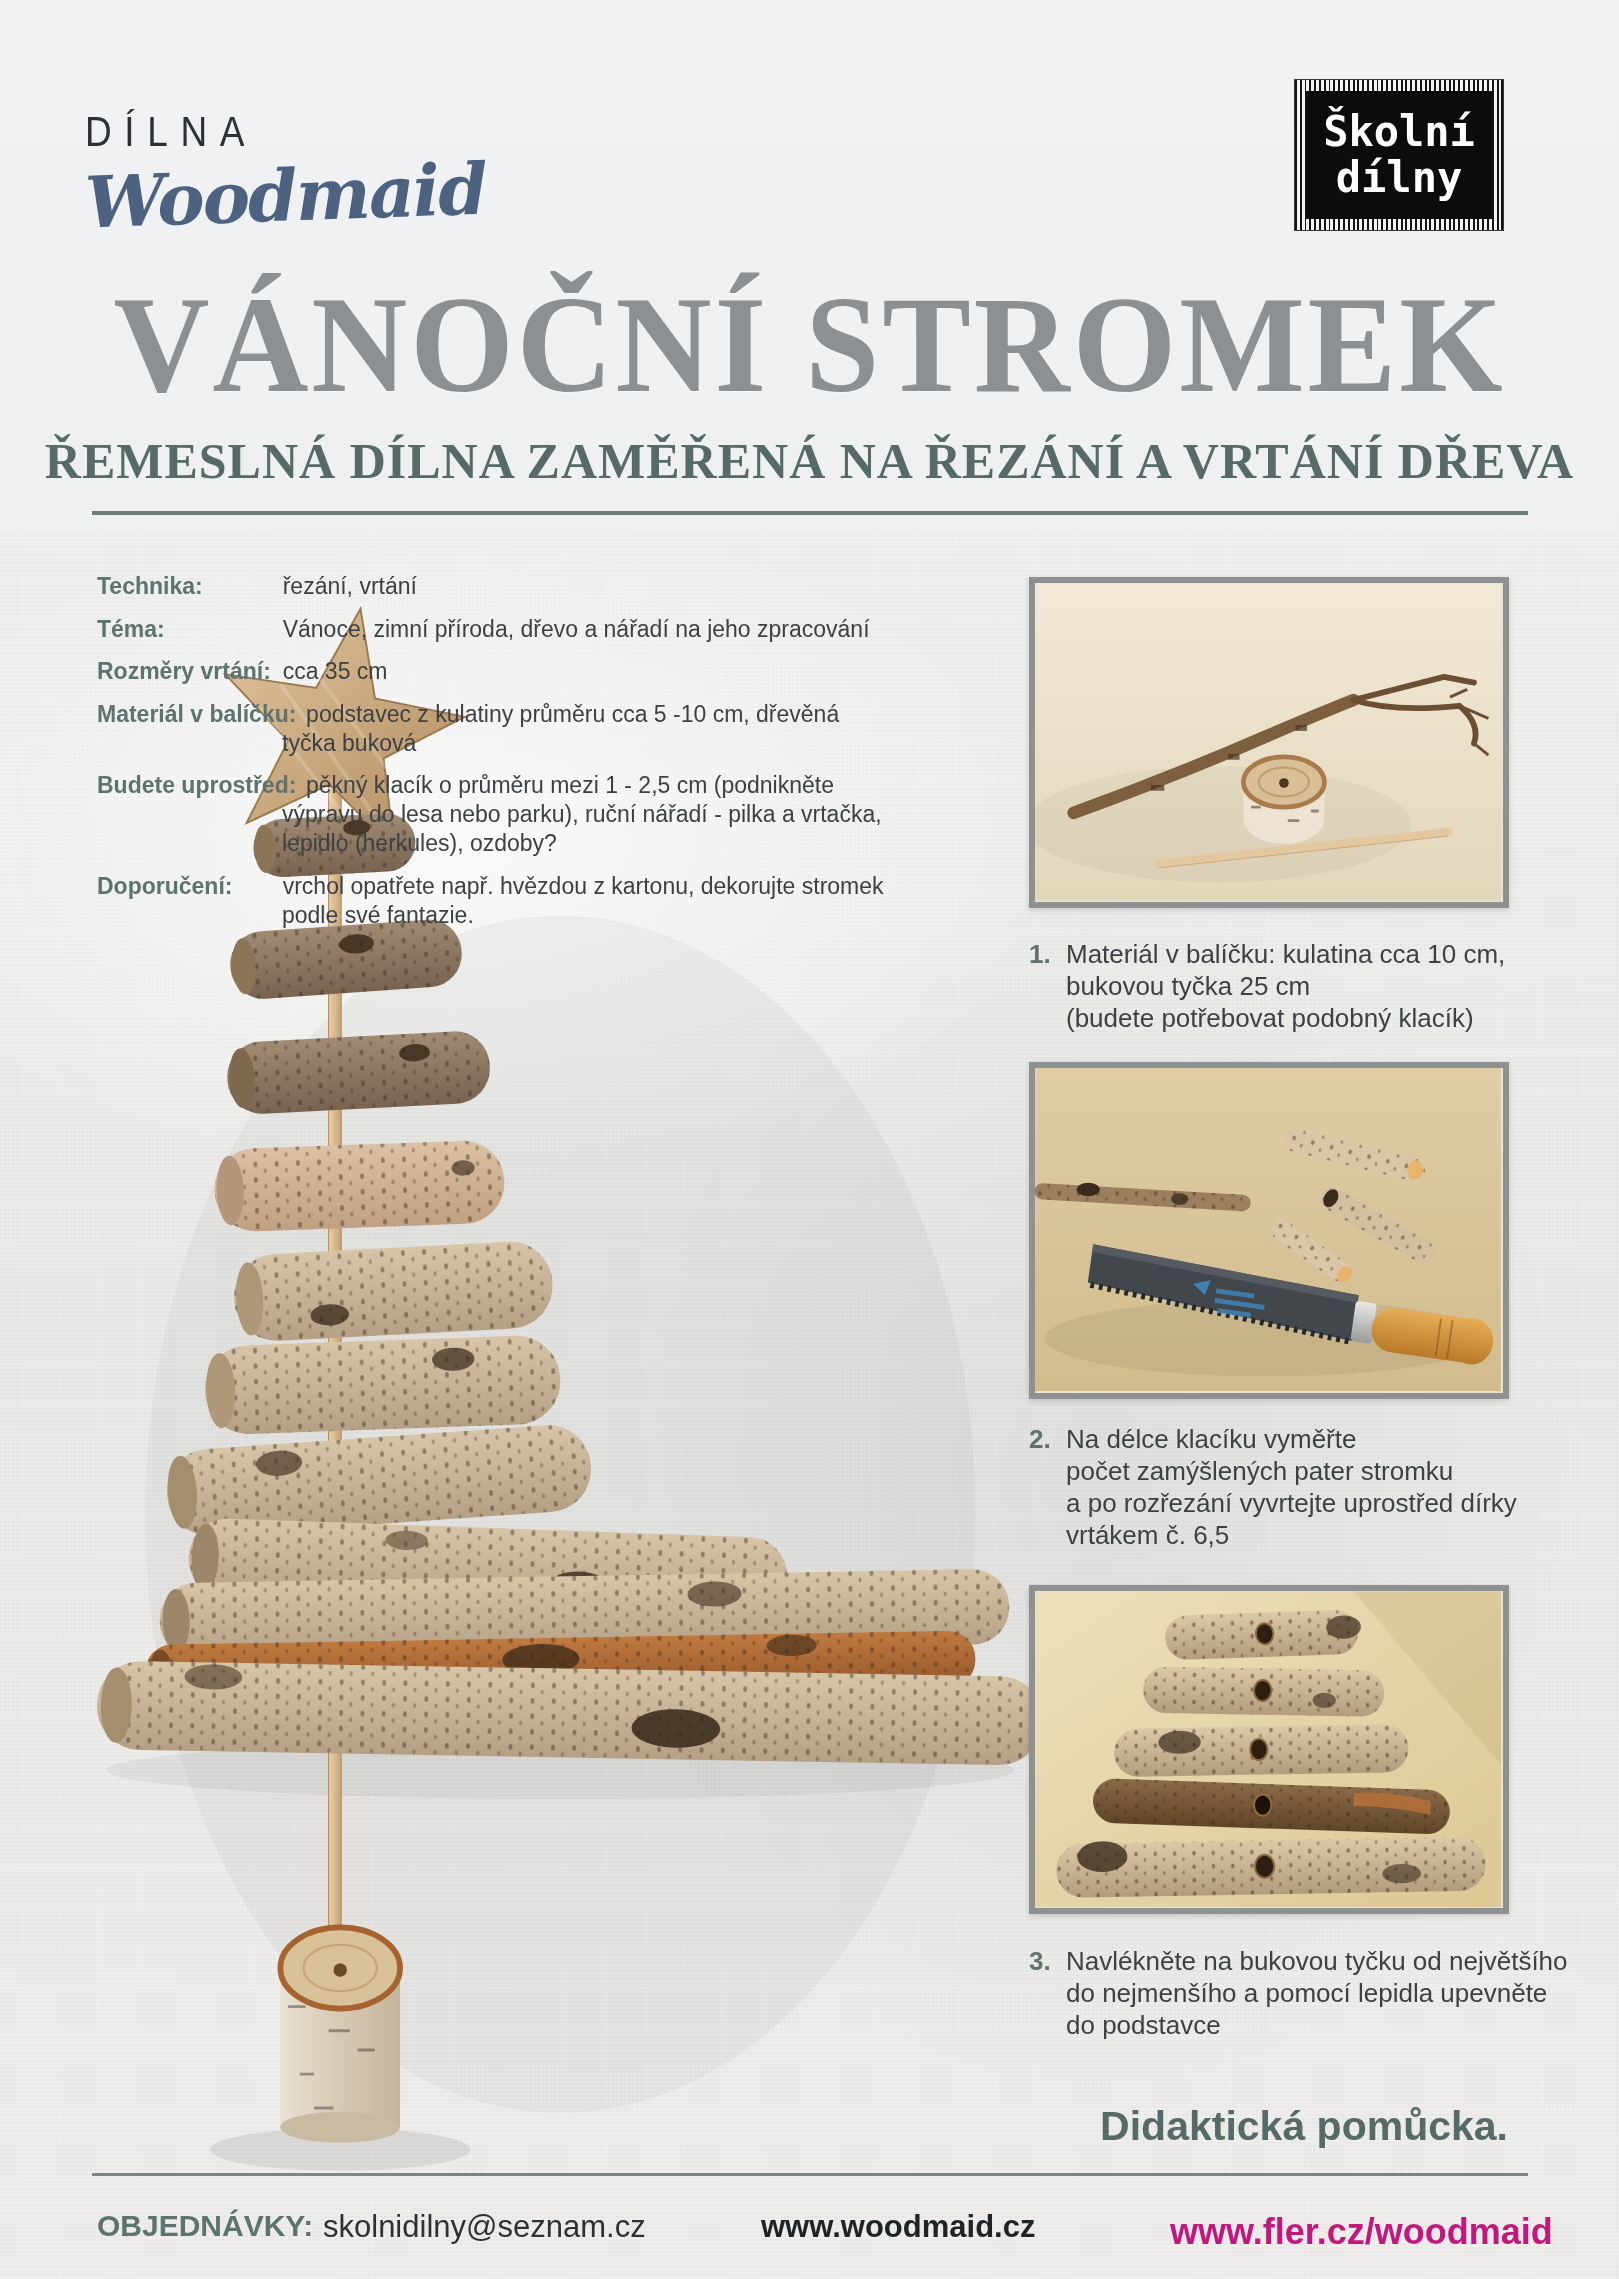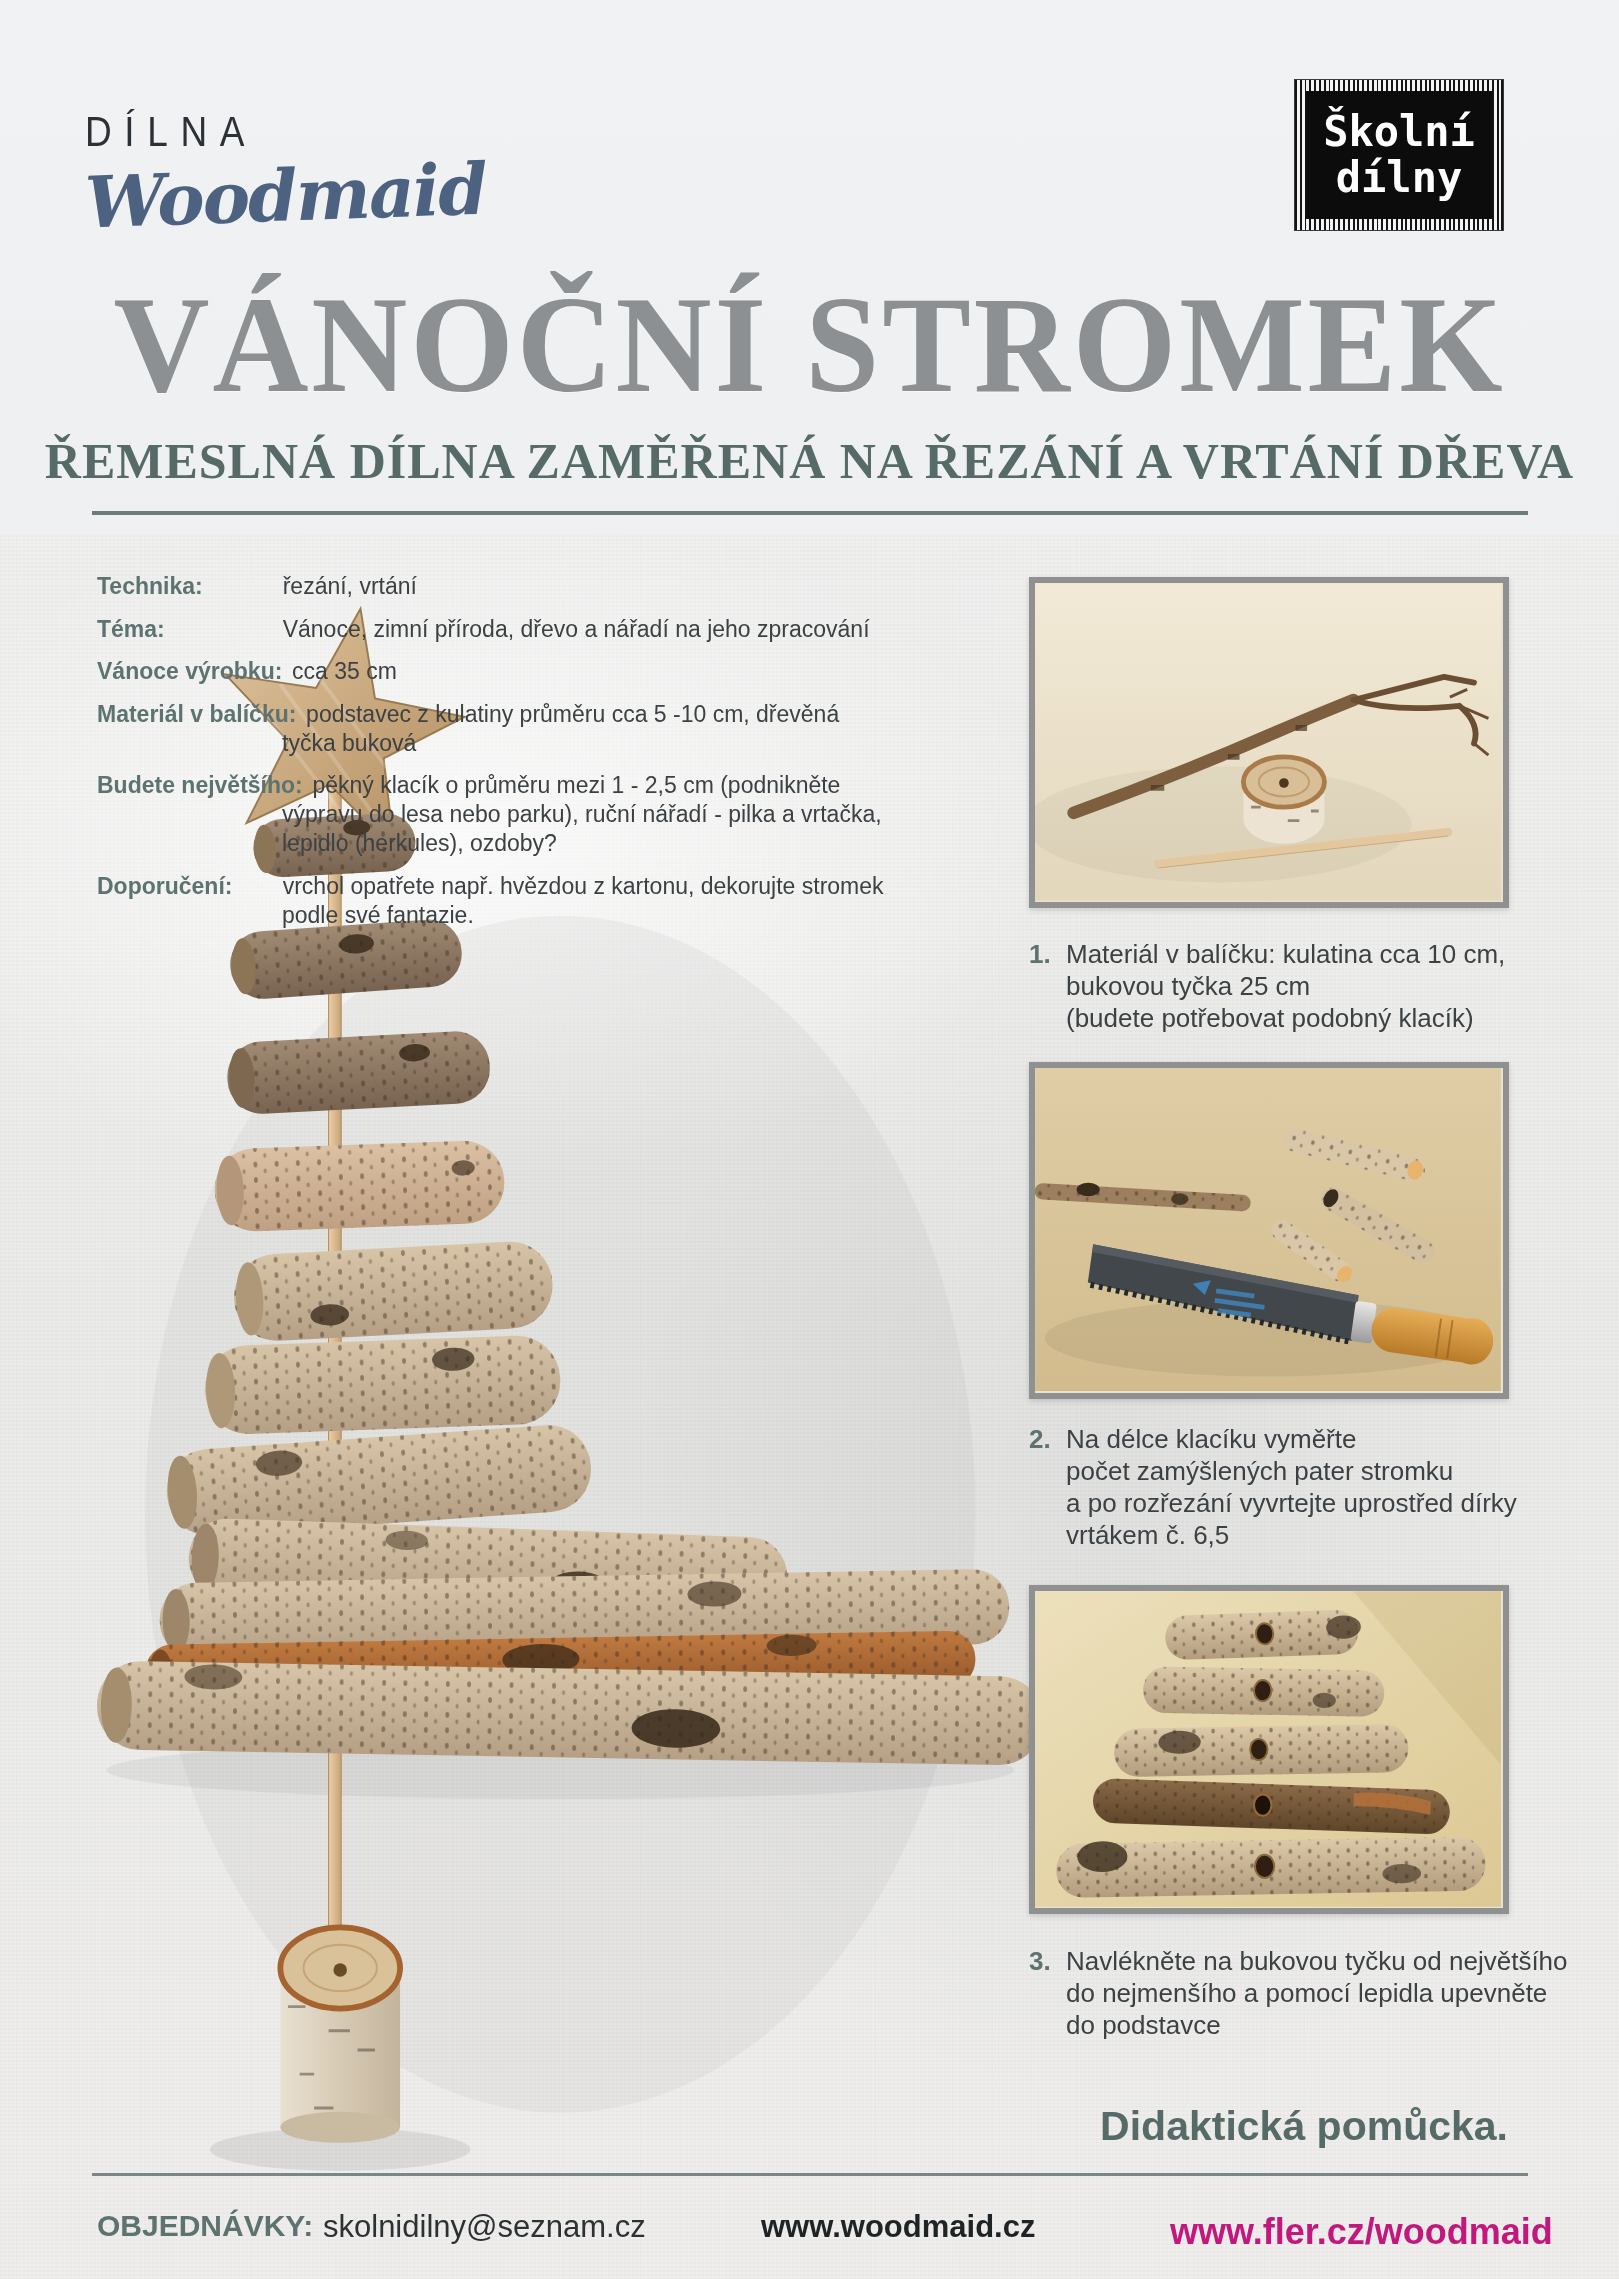--- a/index.html
+++ b/index.html
@@ -217,24 +217,24 @@
     </div>
   </div>
 
   <div class="title">VÁNOČNÍ STROMEK</div>
   <div class="subtitle">ŘEMESLNÁ DÍLNA ZAMĚŘENÁ NA ŘEZÁNÍ A VRTÁNÍ DŘEVA</div>
   <div class="rule rule-top"></div>
 
   <div class="info">
     <p class="info-item"><span class="info-label">Technika:</span><span class="info-value">řezání, vrtání</span></p>
     <p class="info-item"><span class="info-label">Téma:</span><span class="info-value">Vánoce, zimní příroda, dřevo a nářadí na jeho zpracování</span></p>
-    <p class="info-item"><span class="info-label">Vánoce výrobku:</span><span class="info-value">cca 35 cm</span></p>
+    <p class="info-item"><span class="info-label">Rozměry vrtání:</span><span class="info-value">cca 35 cm</span></p>
     <p class="info-item"><span class="info-label">Materiál v balíčku:</span><span class="info-value">podstavec z kulatiny průměru cca 5 -10 cm, dřevěná
 tyčka buková</span></p>
-    <p class="info-item"><span class="info-label">Budete největšího:</span><span class="info-value">pěkný klacík o průměru mezi 1 - 2,5 cm (podnikněte
+    <p class="info-item"><span class="info-label">Budete uprostřed:</span><span class="info-value">pěkný klacík o průměru mezi 1 - 2,5 cm (podnikněte
 výpravu do lesa nebo parku), ruční nářadí - pilka a vrtačka,
 lepidlo (herkules), ozdoby?</span></p>
     <p class="info-item"><span class="info-label">Doporučení:</span><span class="info-value">vrchol opatřete např. hvězdou z kartonu, dekorujte stromek
 podle své fantazie.</span></p>
   </div>
 
   <div class="photo photo1">
     <svg viewBox="0 0 483 329" width="466" height="318">
       <defs>
         <linearGradient id="p1bg" x1="0" y1="0" x2="0" y2="1">

